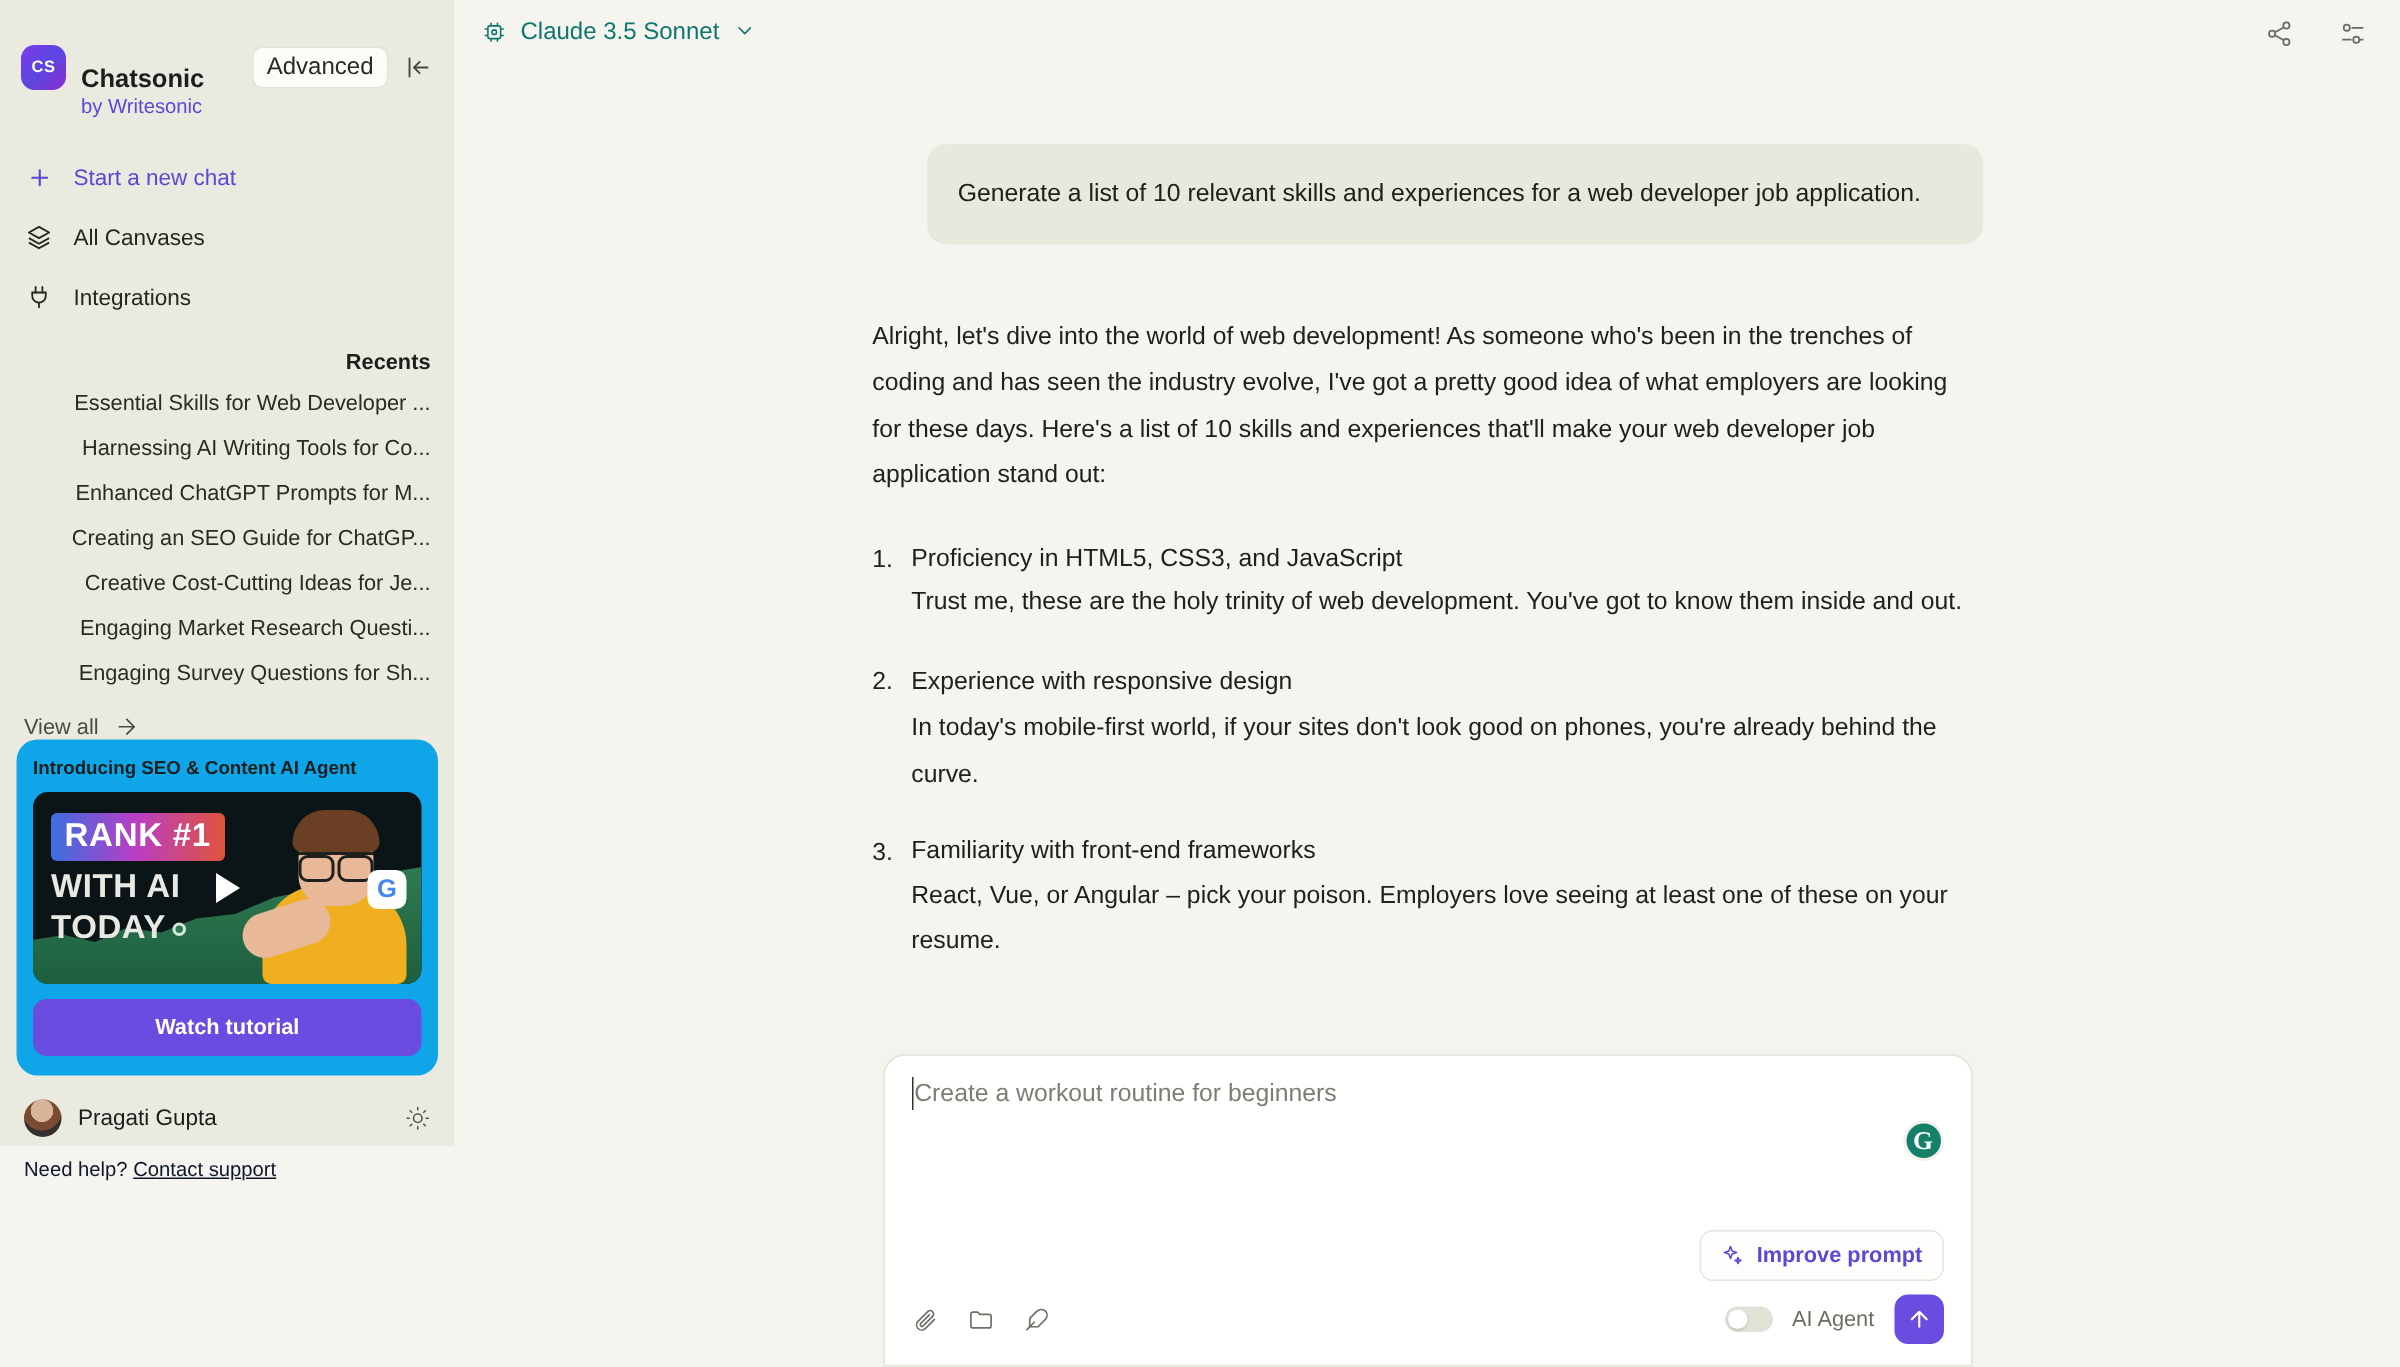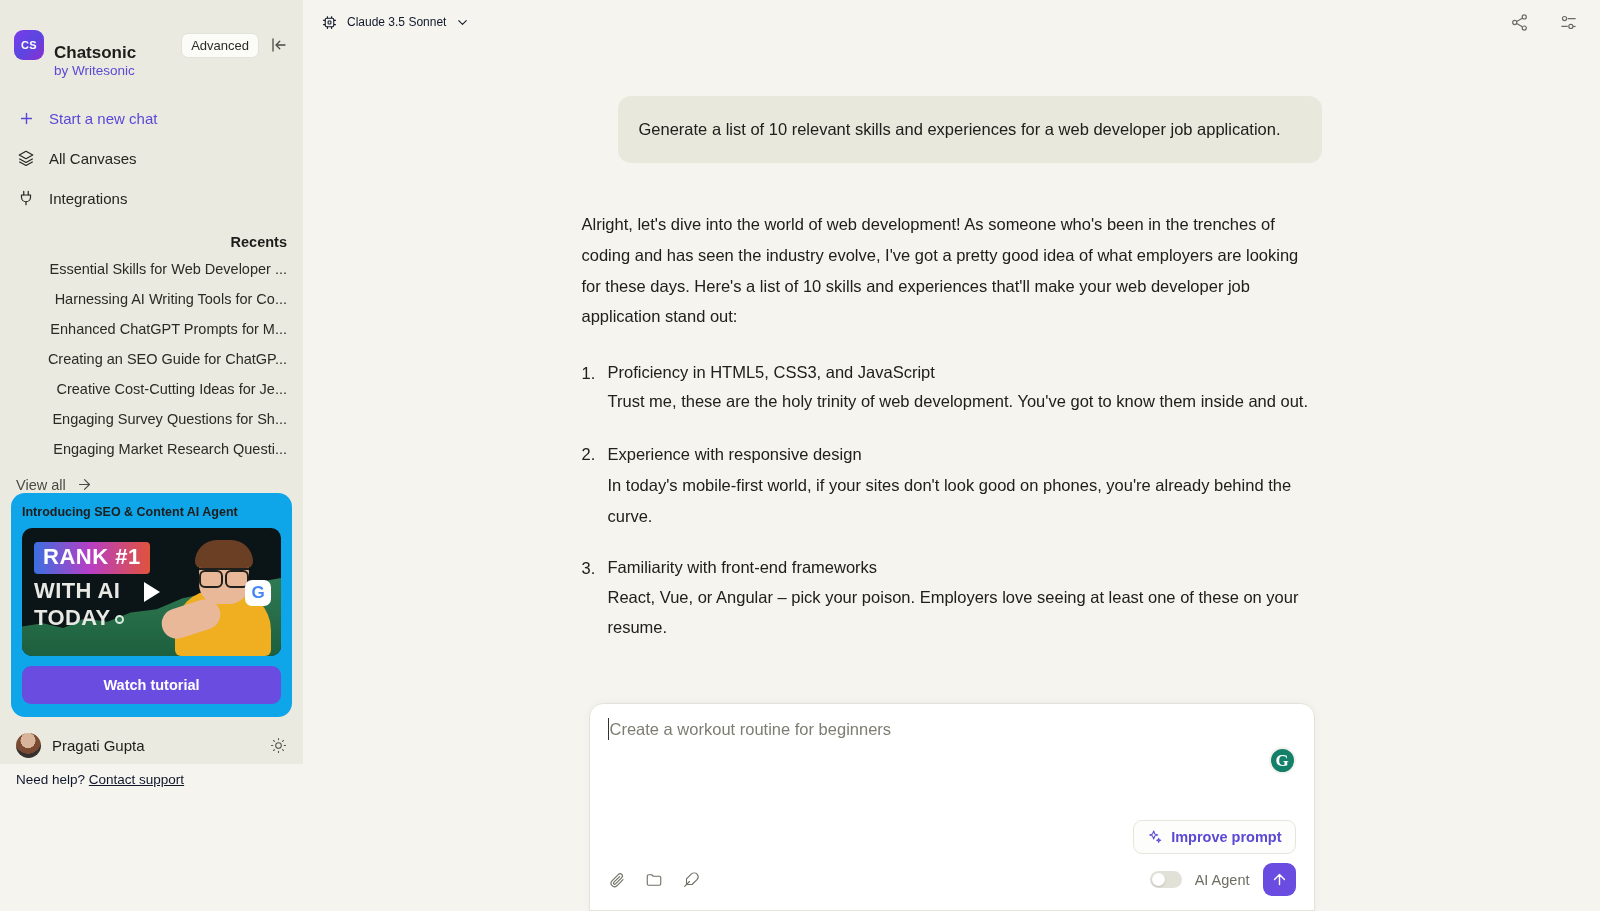--- a/index.html
+++ b/index.html
@@ -31,21 +31,21 @@
     display:flex; align-items:center; justify-content:center;
     letter-spacing:.3px; flex:0 0 30px;
   }
   .brand-txt { line-height: 1.15; margin-top: 31px; }
   .brand-name { font-size: 17px; font-weight: 600; color: #1d1d1b; }
   .brand-sub { font-size: 13.5px; color: #5b49d6; }
   .sb-head-right { margin-left: auto; display:flex; align-items:center; gap: 10px; }
   .adv-chip {
     background: #fbfbf8; border: 1px solid #e3e2d8;
     border-radius: 7px; padding: 4px 9px;
-    font-size: 13px; color: #2a2a26; font-weight: 500;
+    font-size: 16px; color: #2a2a26; font-weight: 500;
     white-space: nowrap;
   }
   .collapse-btn {
     width: 20px; height: 22px; display:flex; align-items:center; justify-content:center;
     color:#4a4a44;
   }
 
   .nav-list { padding: 14px 0 0 0; }
   .nav-item {
     display:flex; align-items:center; gap: 13px;
@@ -163,22 +163,22 @@
   
   #main {
     flex: 1; height: 911px; position: relative; background:#f5f4ef;
     display:flex; flex-direction:column; min-width:0;
   }
   .topbar {
     height: 44px; display:flex; align-items:center; padding: 0 22px 0 18px;
     flex: 0 0 44px;
   }
   .model-pill {
-    display:flex; align-items:center; gap: 9px;
-    font-size: 12px; color: #0f172a; cursor: pointer;
+    display:flex; gap: 9px;
+    font-size: 16px; color: #0f766e; cursor: pointer;
   }
   .top-right { margin-left:auto; display:flex; align-items:center; gap: 30px; color:#6b6b61; }
   .top-ico { cursor:pointer; display:flex; }
 
   .convo {
     flex: 1; overflow: hidden; position: relative;
     padding: 0 0 0 0;
   }
   .convo-inner { width: 740px; margin: 0 auto 0 auto; padding-top: 52px; }
 
@@ -318,22 +318,22 @@
     </div>
   </div>
 
   <div class="recents-wrap">
     <div class="recents-title">Recents</div>
     <div class="recent-item">Essential Skills for Web Developer ...</div>
     <div class="recent-item">Harnessing AI Writing Tools for Co...</div>
     <div class="recent-item">Enhanced ChatGPT Prompts for M...</div>
     <div class="recent-item">Creating an SEO Guide for ChatGP...</div>
     <div class="recent-item">Creative Cost-Cutting Ideas for Je...</div>
+    <div class="recent-item">Engaging Market Research Questi...</div>
     <div class="recent-item">Engaging Survey Questions for Sh...</div>
-    <div class="recent-item">Engaging Market Research Questi...</div>
     <div class="view-all">
       <span>View all</span>
       <span>
         <svg width="17" height="17" viewBox="0 0 24 24" fill="none" stroke="currentColor" stroke-width="1.6" stroke-linecap="round" stroke-linejoin="round">
             <path d="M5 12h13M12 5l7 7-7 7"></path>
           </svg>
       </span>
     </div>
   </div>
 

